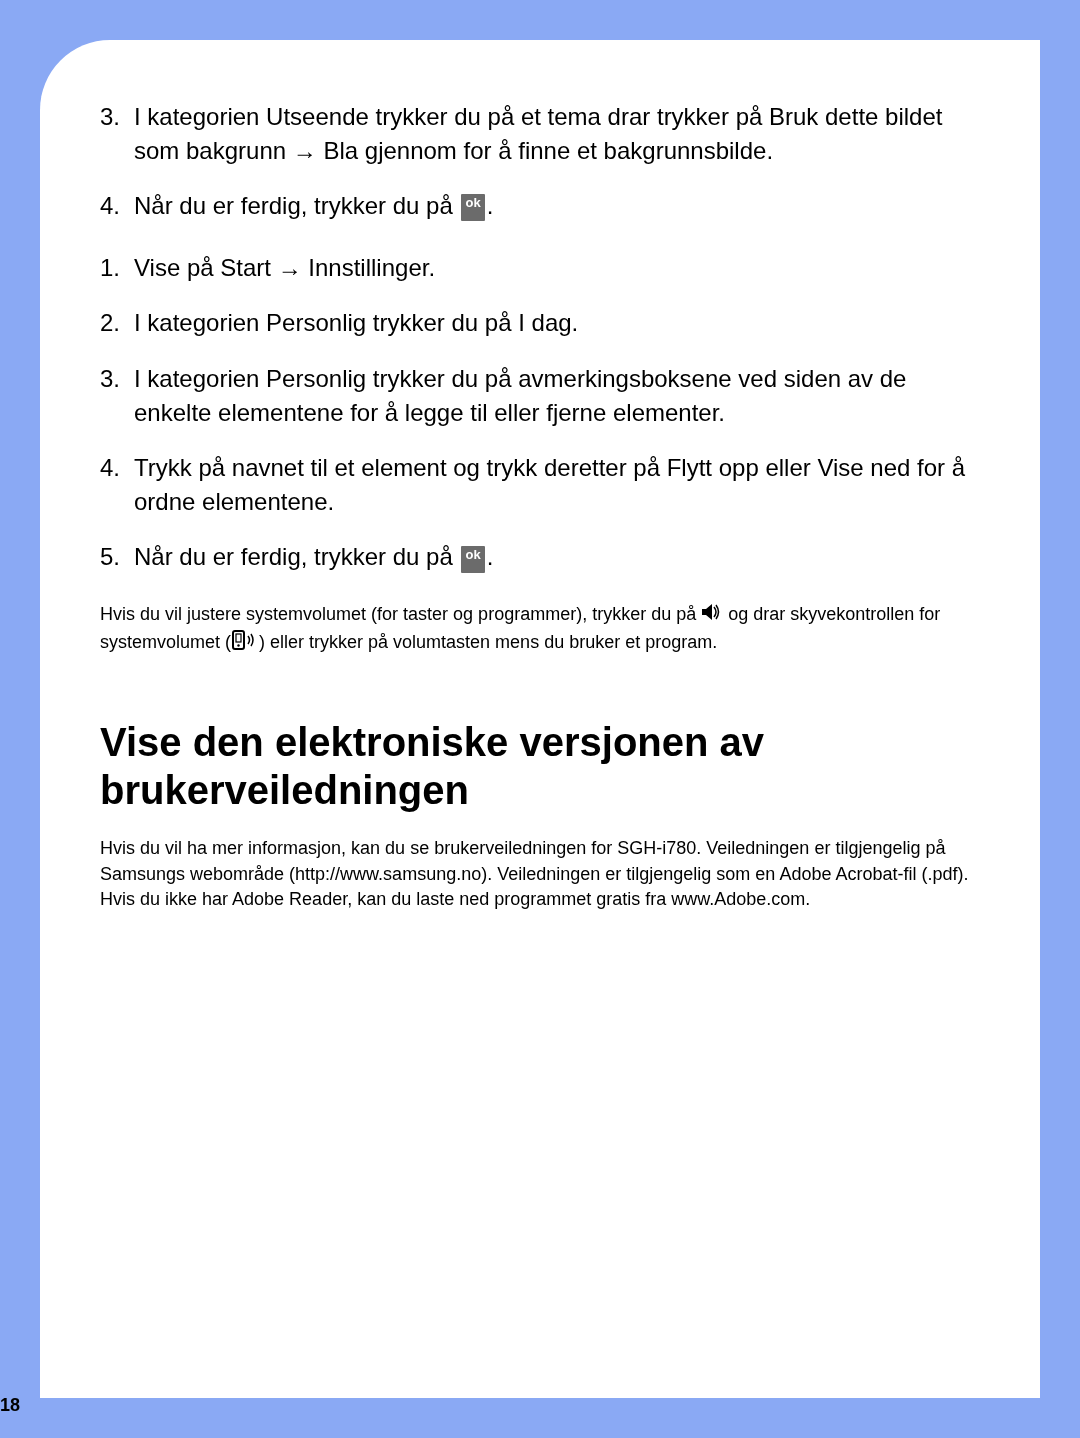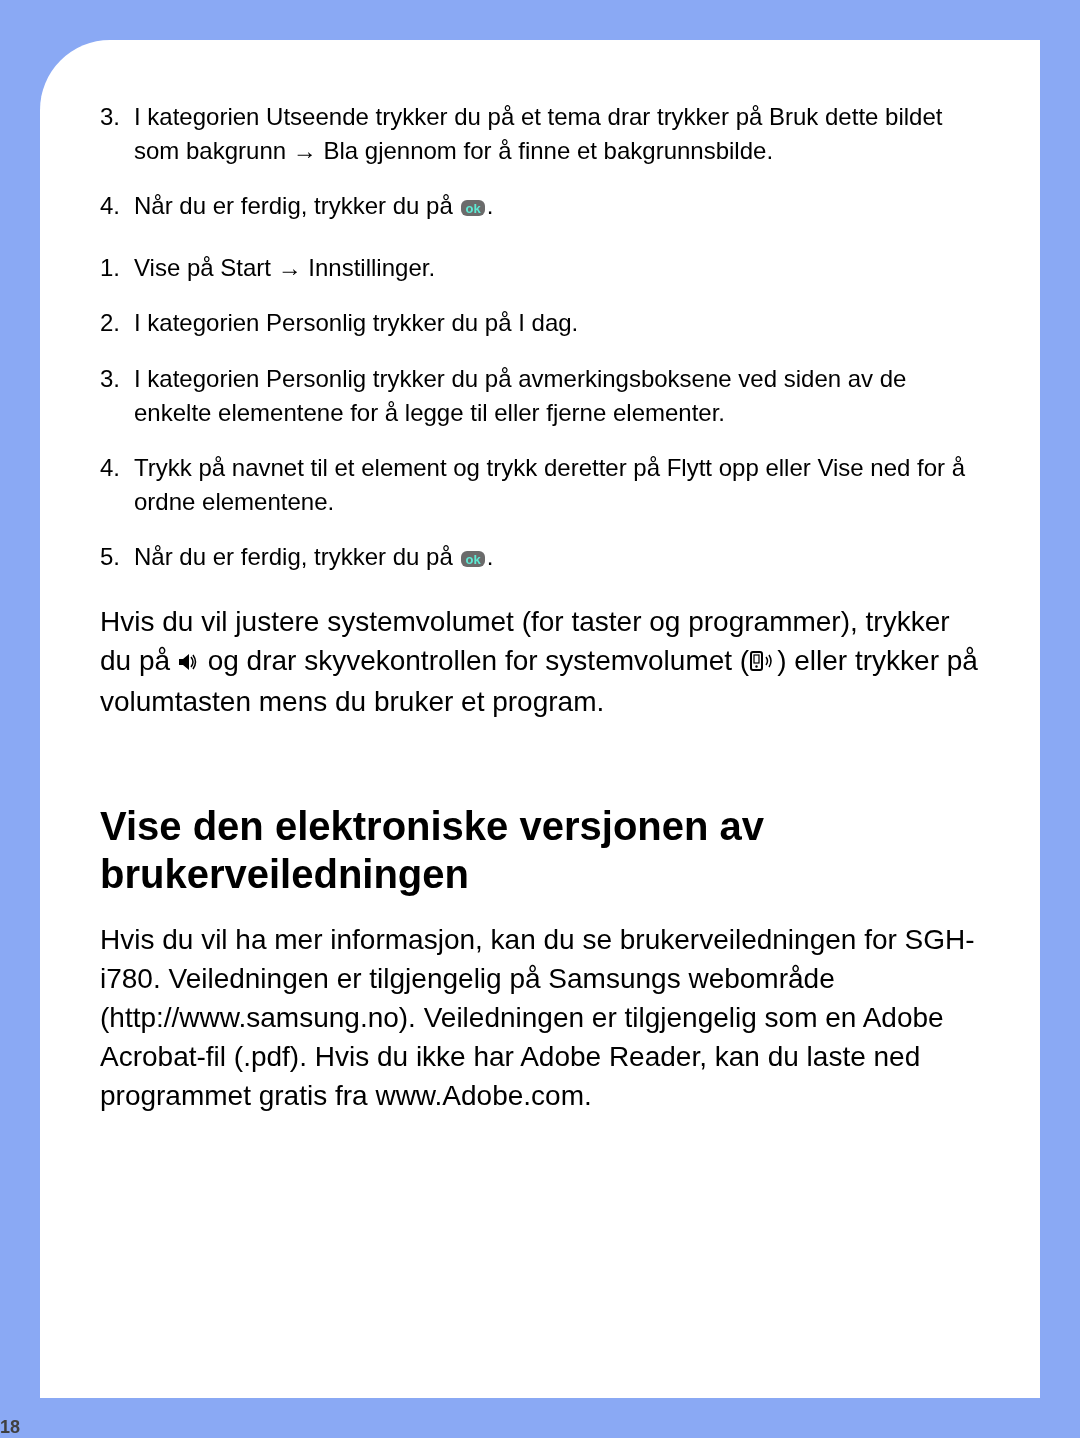--- a/index.html
+++ b/index.html
@@ -50,58 +50,58 @@
   }
   b { font-weight: normal; }
   .arrow {
     font-family: Arial, sans-serif;
   }
   .ok-badge {
     display: inline-flex;
     align-items: center;
     justify-content: center;
     background: #6b6b6b;
-    color: #5eead4;
+    color: #ffffff;
     font-size: 13px;
     font-weight: bold;
-    border-radius: 6px;
-    padding: 2px 4px 1px 4px;
+    border-radius: 1px;
+    padding: 2px 4px 12px 4px;
     line-height: 1;
     vertical-align: middle;
     margin: 0 2px;
     font-family: Arial, sans-serif;
   }
   h2.subheading {
     font-size: 27px;
     font-weight: bold;
     margin: 38px 0 24px 0;
     line-height: 1.25;
   }
   p.body {
-    font-size: 28px;
+    font-size: 18px;
     line-height: 1.4;
     margin: 0 0 14px 0;
   }
   h1.section-title {
     font-size: 40px;
     font-weight: bold;
-    margin: 80px 0 22px 0;
+    margin: 60px 0 22px 0;
     line-height: 1.2;
   }
   .speaker-icon, .phone-icon {
     display: inline-block;
     vertical-align: middle;
   }
   .page-number {
     position: absolute;
-    bottom: 0;
+    bottom: 22px;
     left: 0px;
     font-size: 18px;
     font-weight: bold;
-    color: #404040;
+    color: #000000;
     margin-top: 18px;
   }
 </style>
 </head>
 <body>
 
 <div class="outer">
   <div class="page">
     <div class="content">
 

